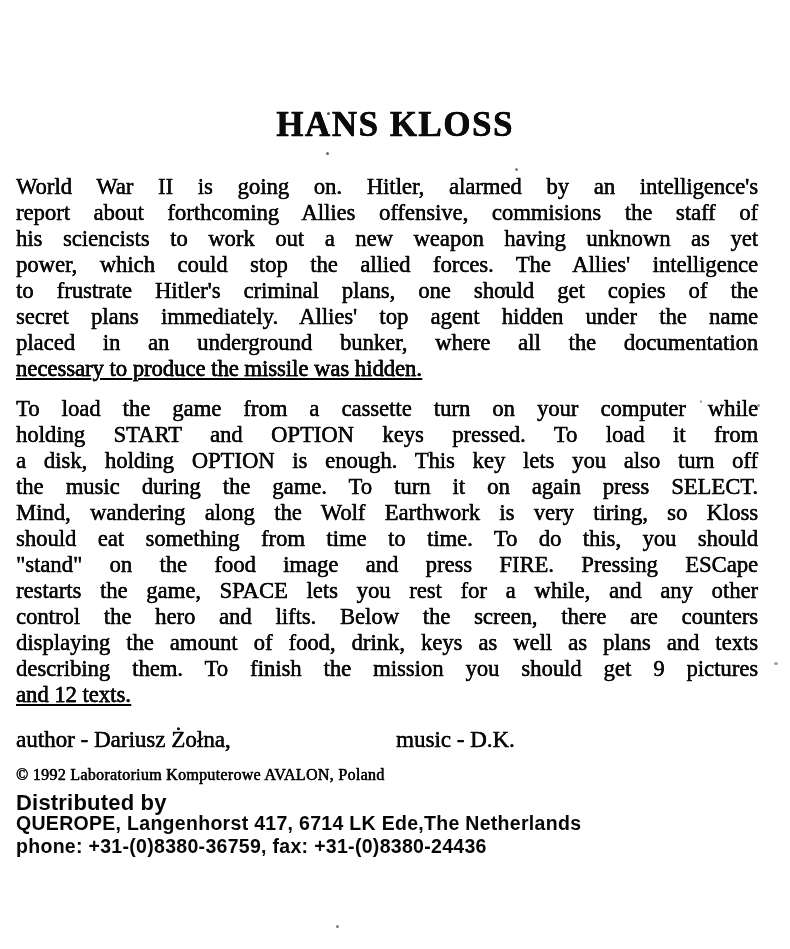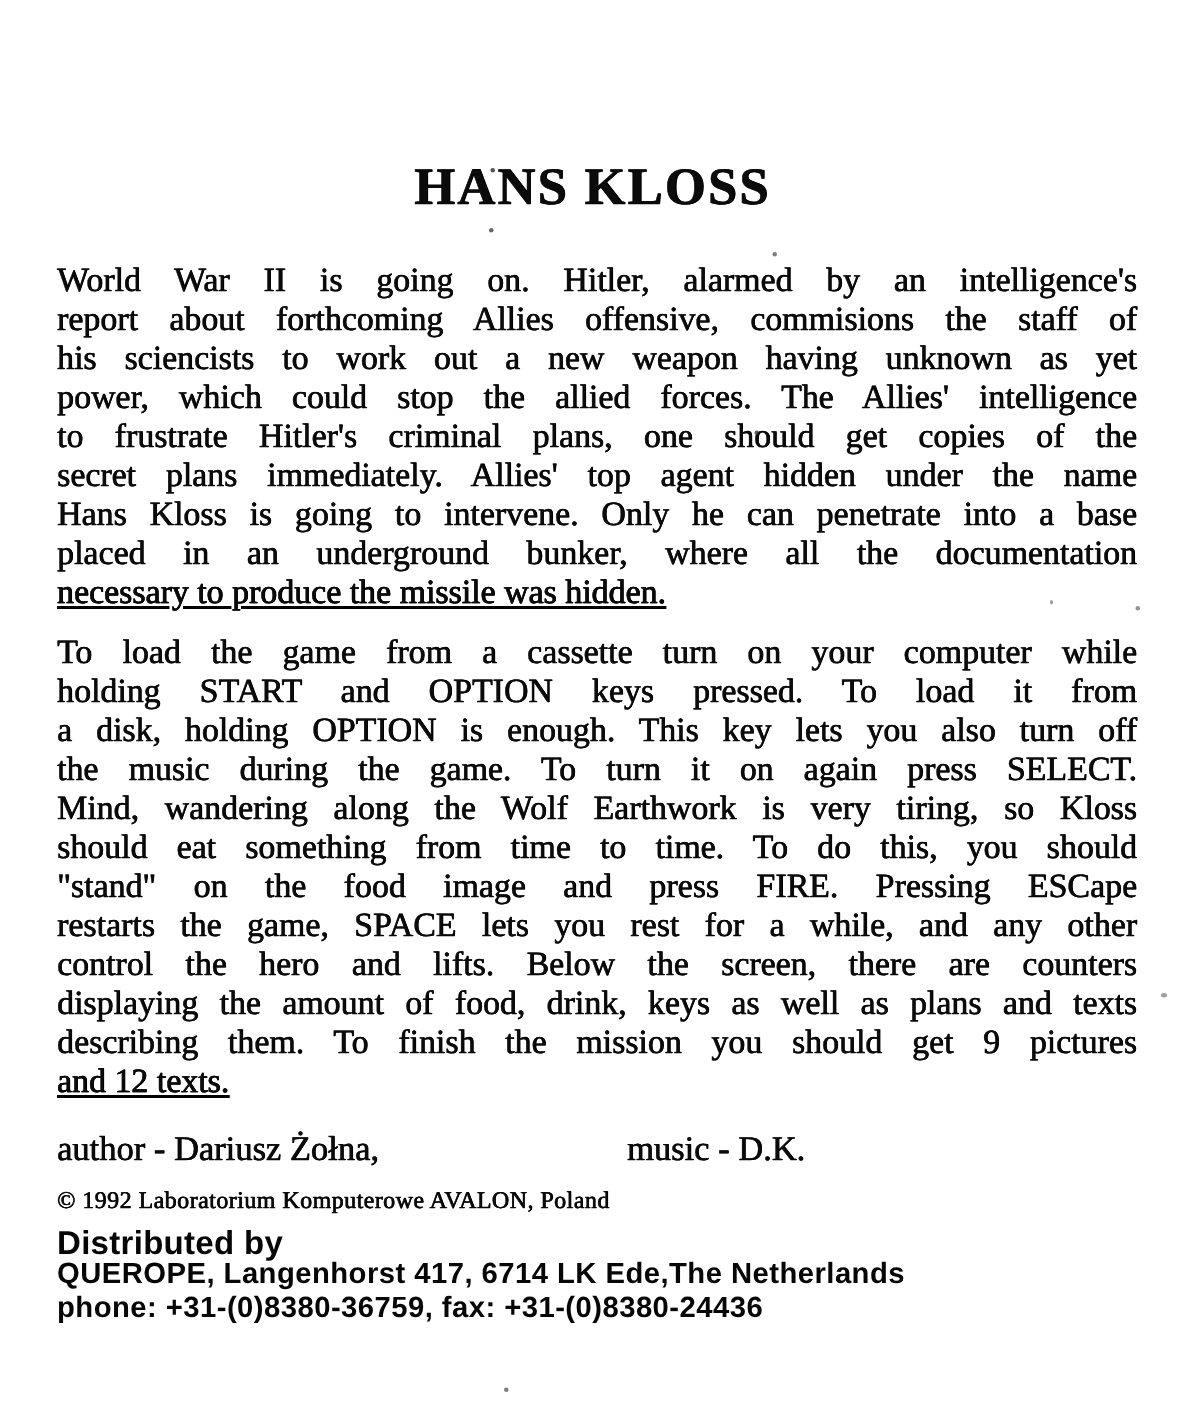--- a/index.html
+++ b/index.html
@@ -22,21 +22,21 @@
     line-height: 42px;
     font-size: 35px;
     font-weight: 700;
     letter-spacing: 1.5px;
     text-align: center;
     font-family: "Liberation Serif", serif;
     -webkit-text-stroke: 0.4px #000;
     text-shadow: 0.4px 0 0 #000;
   }
   .body {
-    padding: 28px 32px 0 38px;
+    padding: 28px 32px 0 16px;
   }
   .para {
     font-size: 22.6px;
     line-height: 26px;
     margin: 0 0 14px 0;
     -webkit-text-stroke: 0.3px #000;
     text-shadow: 0.3px 0 0 #000;
   }
   .para .jl {
     text-align: justify;
@@ -103,21 +103,20 @@
 
   <div class="body">
 
     <div class="para">
         <div class="jl">World War II is going on. Hitler, alarmed by an intelligence's</div>
         <div class="jl">report about forthcoming Allies offensive, commisions the staff of</div>
         <div class="jl">his sciencists to work out a new weapon having unknown as yet</div>
         <div class="jl">power, which could stop the allied forces. The Allies' intelligence</div>
         <div class="jl">to frustrate Hitler's criminal plans, one should get copies of the</div>
         <div class="jl">secret plans immediately. Allies' top agent hidden under the name</div>
-        <div class="jl">Hans Kloss is going to intervene. Only he can penetrate into a base</div>
         <div class="jl">placed in an underground bunker, where all the documentation</div>
         <div class="ll">necessary to produce the missile was hidden.</div>
       </div>
 
     <div class="para">
         <div class="jl">To load the game from a cassette turn on your computer while</div>
         <div class="jl">holding START and OPTION keys pressed. To load it from</div>
         <div class="jl">a disk, holding OPTION is enough. This key lets you also turn off</div>
         <div class="jl">the music during the game. To turn it on again press SELECT.</div>
         <div class="jl">Mind, wandering along the Wolf Earthwork is very tiring, so Kloss</div>

